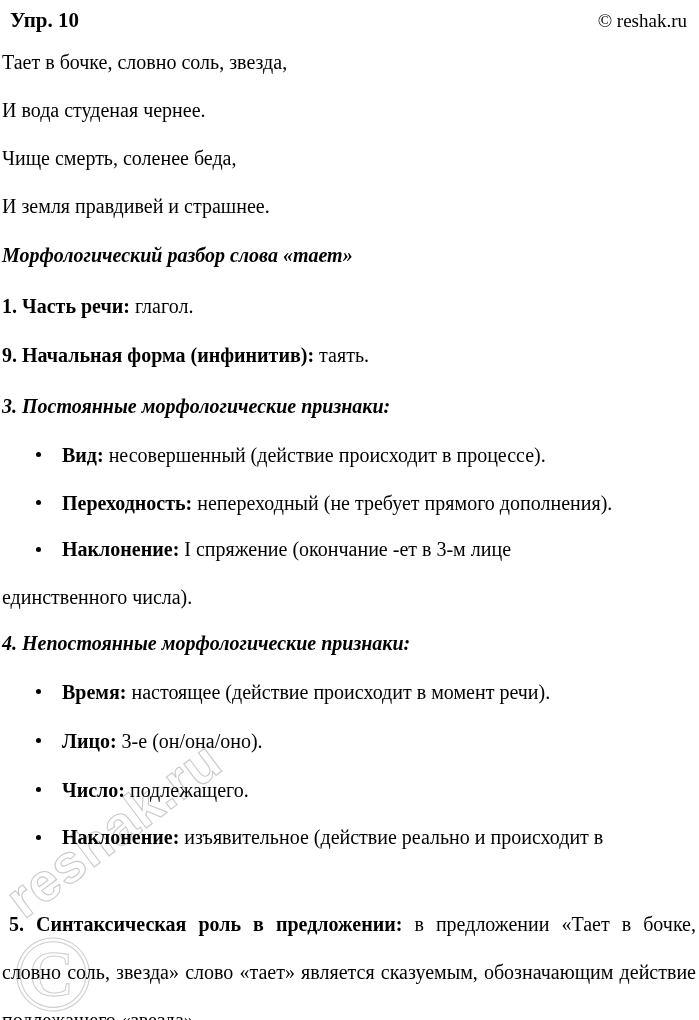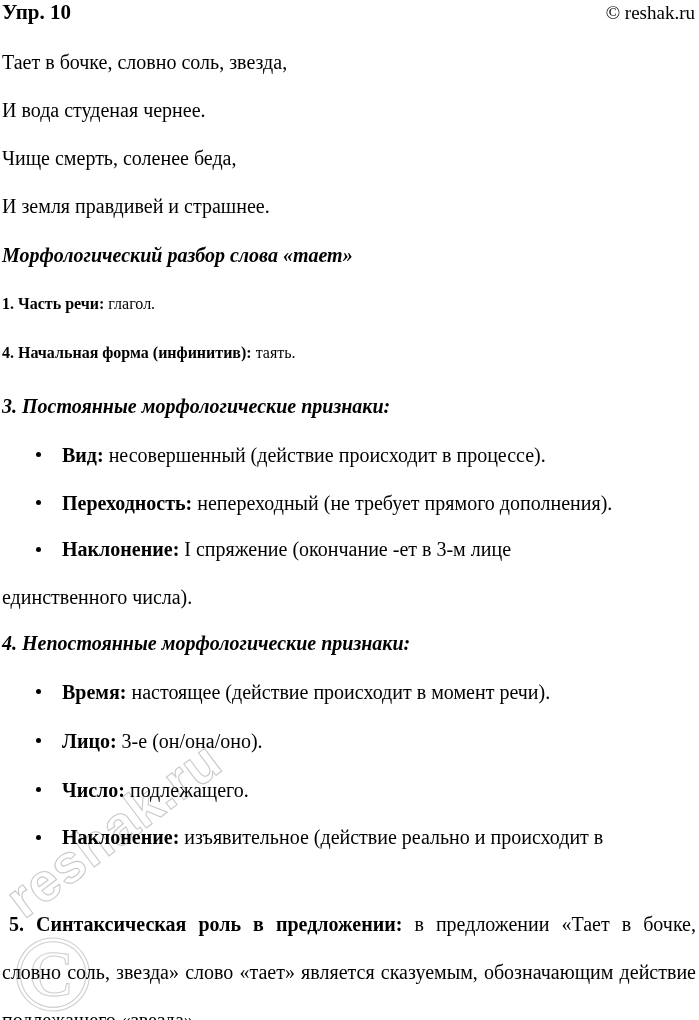--- a/index.html
+++ b/index.html
@@ -52,21 +52,21 @@
     font-size: 108px;
     line-height: 1;
     color: transparent;
     -webkit-text-stroke: 1.1px #cfcfcf;
   }
 
   
   .content {
     position: relative;
     z-index: 2;
-    padding: 0;
+    padding: 8px;
   }
 
   .header-row {
     position: relative;
     height: 30px;
     padding-top: 4px;
   }
   .exercise-title {
     position: absolute;
     left: 2px;
@@ -97,21 +97,21 @@
     font-size: 20px;
     font-weight: 700;
     line-height: 1;
     white-space: nowrap;
     font-style: italic;
   }
 
   .item-line {
     position: absolute;
     left: 2px;
-    font-size: 16px;
+    font-size: 20px;
     line-height: 1;
     white-space: nowrap;
   }
   .item-line .lbl {
     font-weight: 700;
   }
 
   .bullet-row {
     position: absolute;
     left: 2px;
@@ -191,21 +191,21 @@
     </div>
 
     <div class="section-heading" style="top:245px">Морфологический разбор слова «тает»</div>
 
     <div class="item-line" style="top:296px">
       <span class="lbl">1. Часть речи:</span>
       <span>глагол.</span>
     </div>
 
     <div class="item-line" style="top:345px">
-      <span class="lbl">4. Начальная форма (инфинитив):</span>
+      <span class="lbl">9. Начальная форма (инфинитив):</span>
       <span>таять.</span>
     </div>
 
     <div class="section-heading" style="top:396px">3. Постоянные морфологические признаки:</div>
 
     <div class="bullet-row" style="top:493px">
       <span class="bullet-dot"></span>
       <span class="bullet-text">
         <span class="lbl">Переходность:</span>
         <span>непереходный (не требует прямого дополнения).</span>

